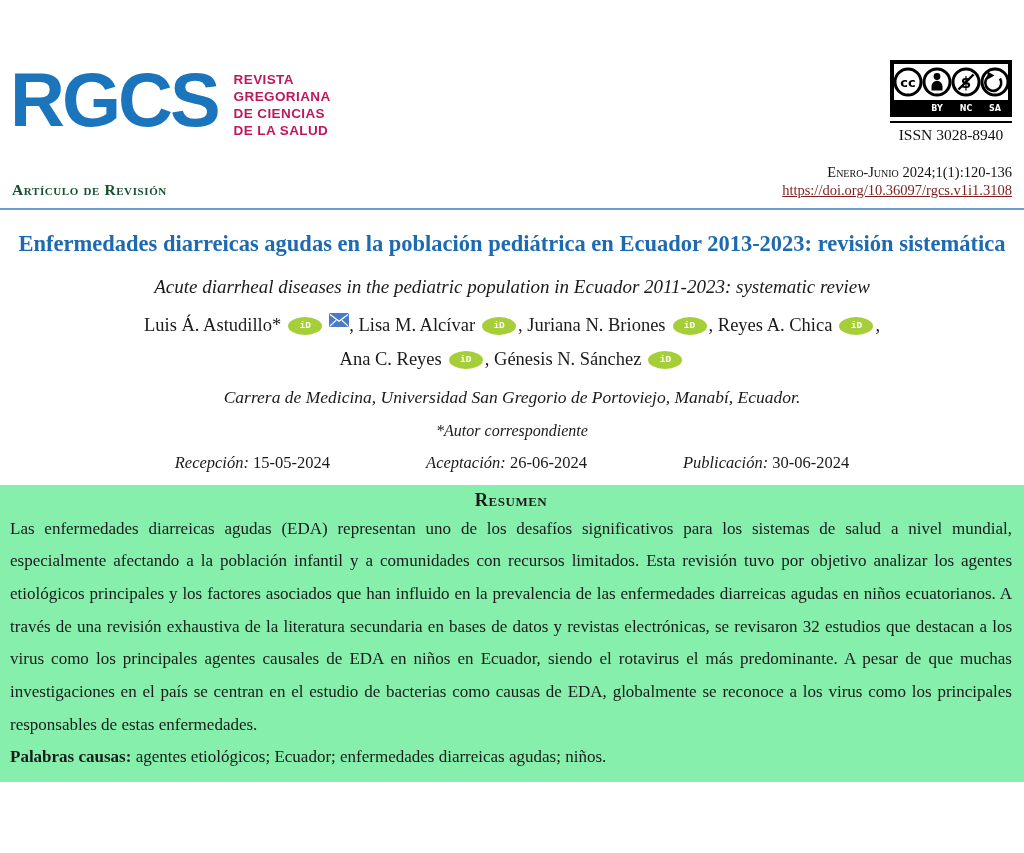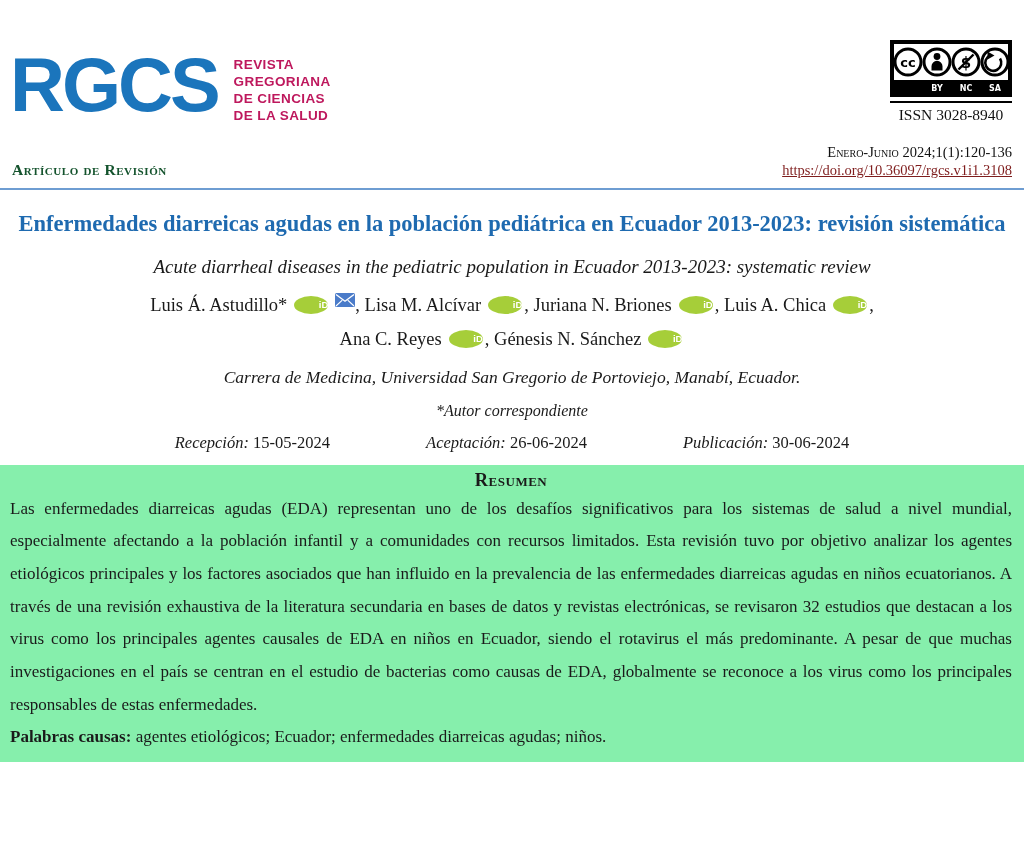--- a/index.html
+++ b/index.html
@@ -1,21 +1,21 @@
 <!DOCTYPE html>
 <html><head>
 <meta charset="utf-8">
 <style>
   * { margin:0; padding:0; box-sizing:border-box; }
   html,body { width:1024px; height:853px; background:#fff; overflow:hidden;
               font-family:"Liberation Serif", serif; color:#1a1a1a; }
   .page { width:1024px; height:853px; position:relative; padding-top:40px; }
 
   
-  .top-row { display:flex; justify-content:space-between; align-items:flex-end; padding:0 12px 0 10px; }
+  .top-row { display:flex; justify-content:space-between; align-items:center; padding:0 12px 0 10px;margin-top:20px; }
   .logo-block { display:flex; align-items:flex-start; }
   .logo-text { font-family:"Liberation Sans", sans-serif; font-weight:800; font-size:76px;
                line-height:0.92; color:#1b75bc; letter-spacing:-3px; }
   .journal-name { margin-left:16px; margin-top:6px; font-family:"Liberation Sans", sans-serif;
                   font-size:13.5px; line-height:17px; color:#be185d; letter-spacing:0.4px; font-weight:600; }
   .license-block { width:122px; text-align:center; }
   .cc-badge { display:block; }
   .issn-divider { border-top:2.5px solid #000; margin:4px 0 3px 0; }
   .issn { font-size:15.5px; color:#111; white-space:nowrap; }
 
@@ -29,22 +29,22 @@
 
   
   main { text-align:center; }
   h1 { font-size:22.5px; font-weight:bold; color:#1e6ab0; line-height:1.5;
        margin:17px auto 0 auto; max-width:1004px; }
   h2 { font-size:19px; font-weight:normal; font-style:italic; color:#1a1a1a; margin-top:15px; }
   .authors-line { font-size:18.5px; margin-top:15px; }
   .authors-line.second { margin-top:13px; }
   .author { white-space:nowrap; }
   .orcid-icon { display:inline-block; width:34px; height:18px; border-radius:50%;
-                background:#a6ce39; color:#fff; font-family:Liberation Sans, sans-serif;
-                font-weight:bold; font-size:9.5px; line-height:18px; text-align:right;
+                background:#a6ce39; color:#fff; font-family:Liberation Mono, monospace;
+                font-weight:bold; font-size:9.5px; line-height:18px; text-align:center;
                 vertical-align:3px; margin:0 2px 0 7px; cursor:pointer; }
   .email-icon { vertical-align:4px; margin-left:5px; cursor:pointer; }
   .affiliation { font-style:italic; font-size:17.5px; margin-top:17px; }
   .corresponding { font-style:italic; font-size:16px; margin-top:14px; }
   .dates-row { display:flex; justify-content:center; gap:96px; font-size:16.5px; margin-top:13px; }
   .date-label { font-style:italic; }
 
   
   .abstract { background:#86efac; margin-top:12px; padding:5px 12px 8px 10px; }
   .abstract-heading { text-align:center; font-weight:bold; font-size:18.5px; letter-spacing:0.5px; }
@@ -110,31 +110,31 @@
       <div class="issue-block">
         <div class="issue smallcaps">Enero-Junio 2024;1(1):120-136</div>
         <a class="doi" href="#">https://doi.org/10.36097/rgcs.v1i1.3108</a>
       </div>
     </div>
     <div class="rule"></div>
   </header>
 
   <main>
     <h1>Enfermedades diarreicas agudas en la población pediátrica en Ecuador 2013-2023: revisión sistemática</h1>
-    <h2>Acute diarrheal diseases in the pediatric population in Ecuador 2013-2023: systematic review</h2>
+    <h2>Acute diarrheal diseases in the pediatric population in Ecuador 2011-2023: systematic review</h2>
 
     <div class="authors-line">
       <span class="author"><span>Luis Á. Astudillo*</span><span class="orcid-icon">iD</span><svg class="email-icon" width="20" height="14" viewBox="0 0 20 14">
             <rect width="20" height="14" rx="1.5" fill="#4a7bc9"></rect>
             <path d="M1,1.5 L10,8.2 L19,1.5" fill="none" stroke="#fff" stroke-width="1.4"></path>
             <path d="M1,13 L7.3,7.2 M19,13 L12.7,7.2" fill="none" stroke="#fff" stroke-width="1.1"></path>
           </svg><span>, </span></span>
       <span class="author"><span>Lisa M. Alcívar</span><span class="orcid-icon">iD</span><span>, </span></span>
       <span class="author"><span>Juriana N. Briones</span><span class="orcid-icon">iD</span><span>, </span></span>
-      <span class="author"><span>Luis A. Chica</span><span class="orcid-icon">iD</span><span>,</span></span>
+      <span class="author"><span>Reyes A. Chica</span><span class="orcid-icon">iD</span><span>,</span></span>
     </div>
 
     <div class="authors-line second">
       <span class="author"><span>Ana C. Reyes</span><span class="orcid-icon">iD</span><span>, </span></span>
       <span class="author"><span>Génesis N. Sánchez</span><span class="orcid-icon">iD</span><span></span></span>
     </div>
 
     <div class="affiliation">Carrera de Medicina, Universidad San Gregorio de Portoviejo, Manabí, Ecuador.</div>
     <div class="corresponding">*Autor correspondiente</div>
 

